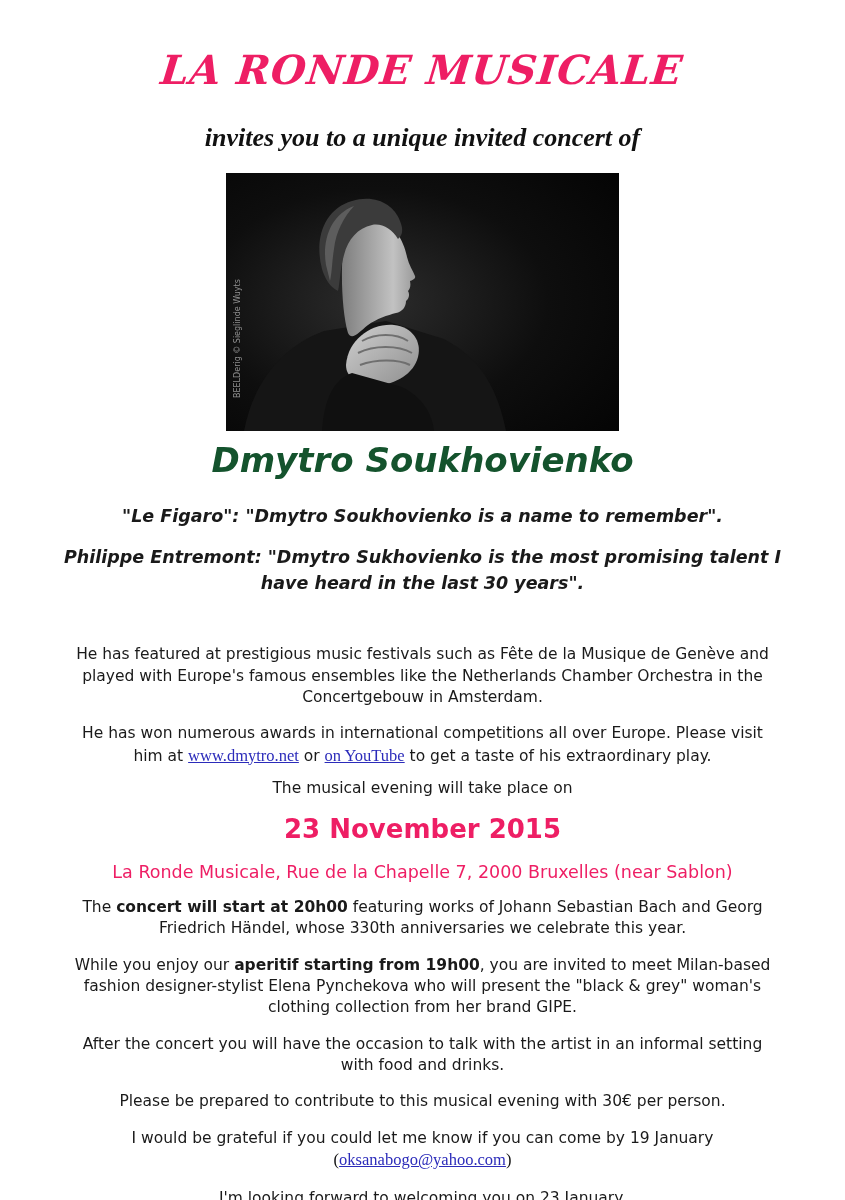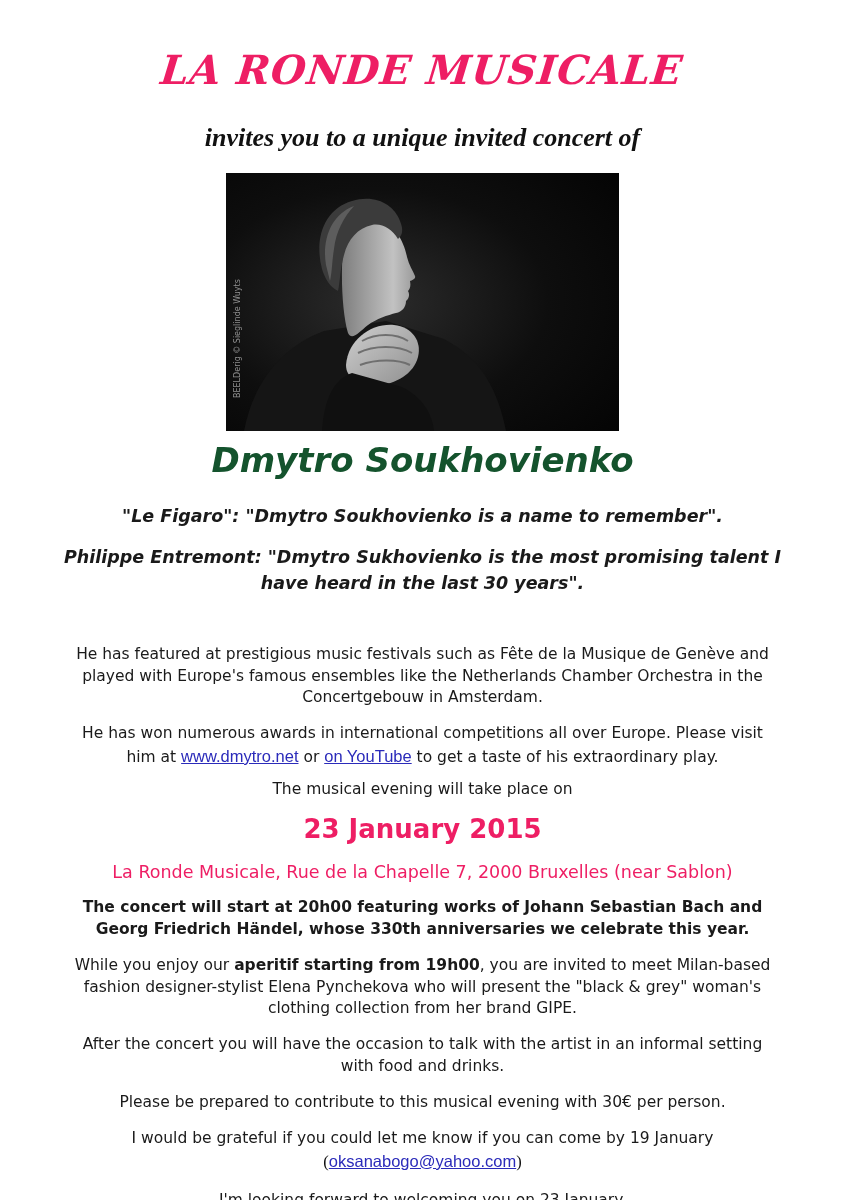--- a/index.html
+++ b/index.html
@@ -54,27 +54,27 @@
   }
   .quote1 { margin-top: 24px; max-width: 700px; }
   .quote2 { margin-top: 16px; max-width: 720px; }
   .para {
     font-size: 15.5px;
     line-height: 1.38;
     margin-top: 15px;
   }
   .p-festivals { max-width: 706px; margin-top: 48px; }
   .p-awards { max-width: 706px; }
-  .p-concert { max-width: 700px; font-weight: bold; }
+  .p-concert { max-width: 700px; }
   .p-aperitif { max-width: 712px; }
   .p-after { max-width: 716px; }
   .p-contribute { max-width: 720px; }
   .p-rsvp { max-width: 720px; }
   .serif-link {
-    font-family: Liberation Sans, sans-serif;
+    font-family: Liberation Serif, serif;
     font-size: 16.5px;
     color: #2B2BBA;
     text-decoration: underline;
     cursor: pointer;
   }
   .serif-paren {
     font-family: "Liberation Serif", serif;
     font-size: 16.5px;
     color: #111;
   }
@@ -150,21 +150,21 @@
 <div class="quote quote1 center">"Le Figaro": "Dmytro Soukhovienko is a name to remember".</div>
 
 <div class="quote quote2 center">Philippe Entremont: "Dmytro Sukhovienko is the most promising talent I have heard in the last 30 years".</div>
 
 <div class="para p-festivals center">He has featured at prestigious music festivals such as Fête de la Musique de Genève and played with Europe's famous ensembles like the Netherlands Chamber Orchestra in the Concertgebouw in Amsterdam.</div>
 
 <div class="para p-awards center"><span>He has won numerous awards in international competitions all over Europe. Please visit him at </span><a class="serif-link">www.dmytro.net</a><span> or </span><a class="serif-link">on YouTube</a><span> to get a taste of his extraordinary play.</span></div>
 
 <div class="para evening-line center">The musical evening will take place on</div>
 
-<div class="date-line center">23 January 2015</div>
+<div class="date-line center">23 November 2015</div>
 
 <div class="venue-line center">La Ronde Musicale, Rue de la Chapelle 7, 2000 Bruxelles (near Sablon)</div>
 
 <div class="para p-concert center"><span>The </span><b>concert will start at 20h00</b><span> featuring works of Johann Sebastian Bach and Georg Friedrich Händel, whose 330th anniversaries we celebrate this year.</span></div>
 
 <div class="para p-aperitif center"><span>While you enjoy our </span><b>aperitif starting from 19h00</b><span>, you are invited to meet Milan-based fashion designer-stylist Elena Pynchekova who will present the "black &amp; grey" woman's clothing collection from her brand GIPE.</span></div>
 
 <div class="para p-after center">After the concert you will have the occasion to talk with the artist in an informal setting with food and drinks.</div>
 
 <div class="para p-contribute center">Please be prepared to contribute to this musical evening with 30€ per person.</div>

